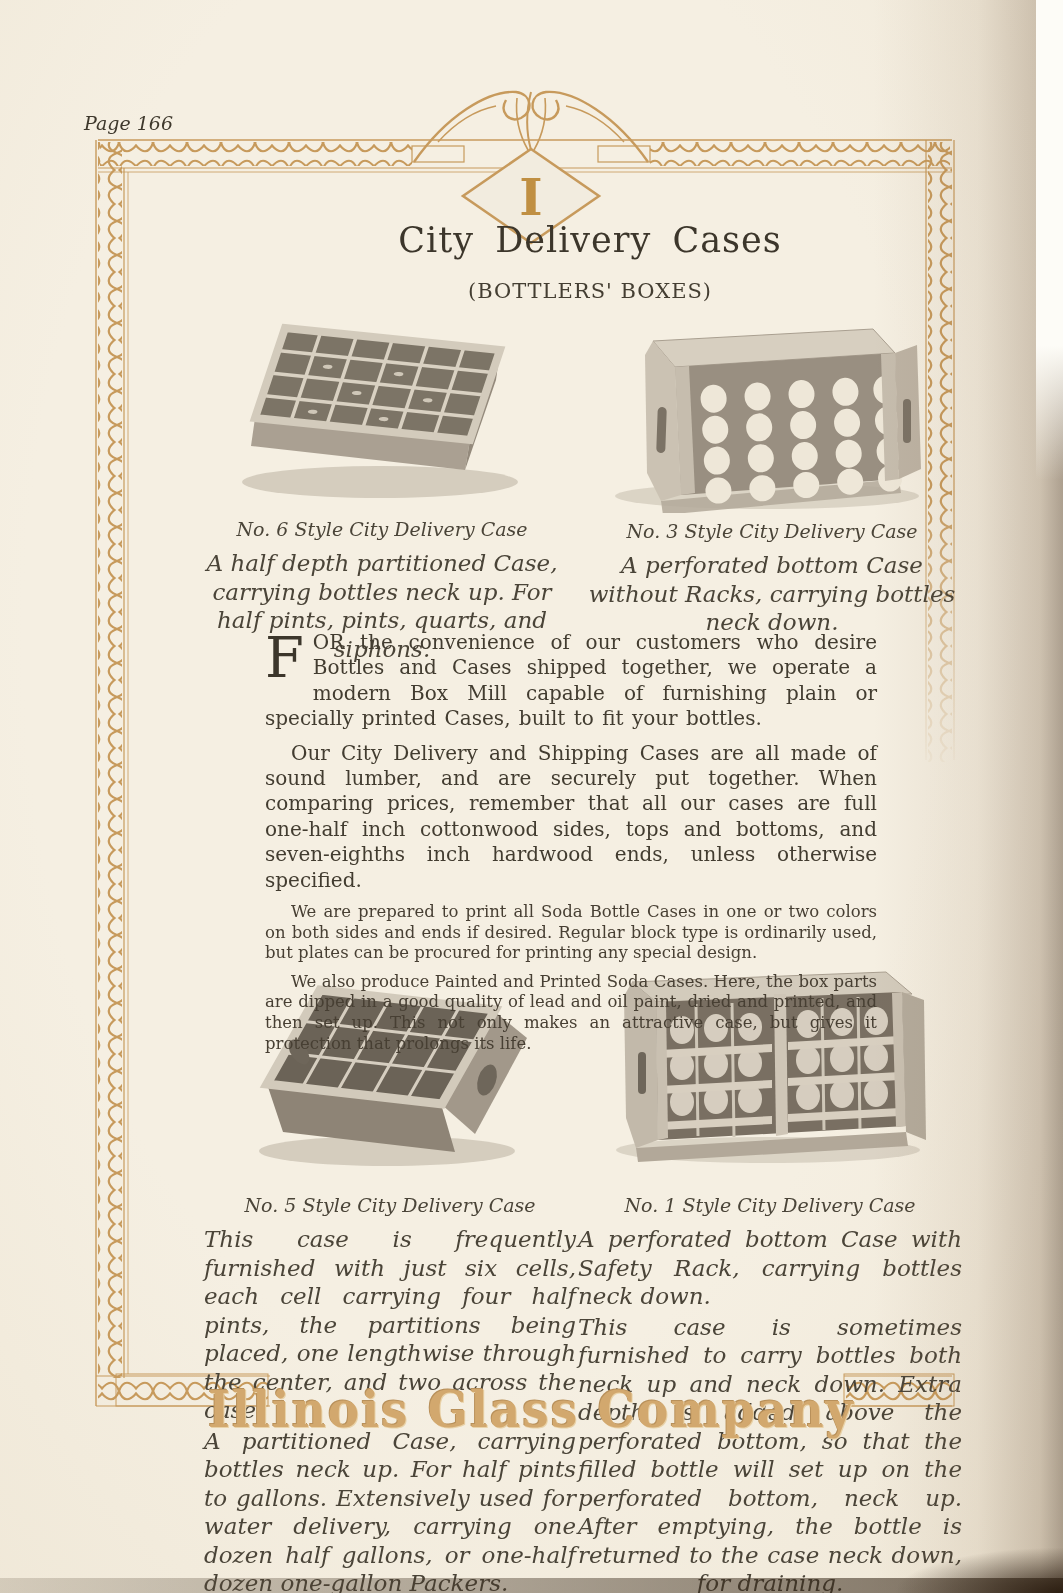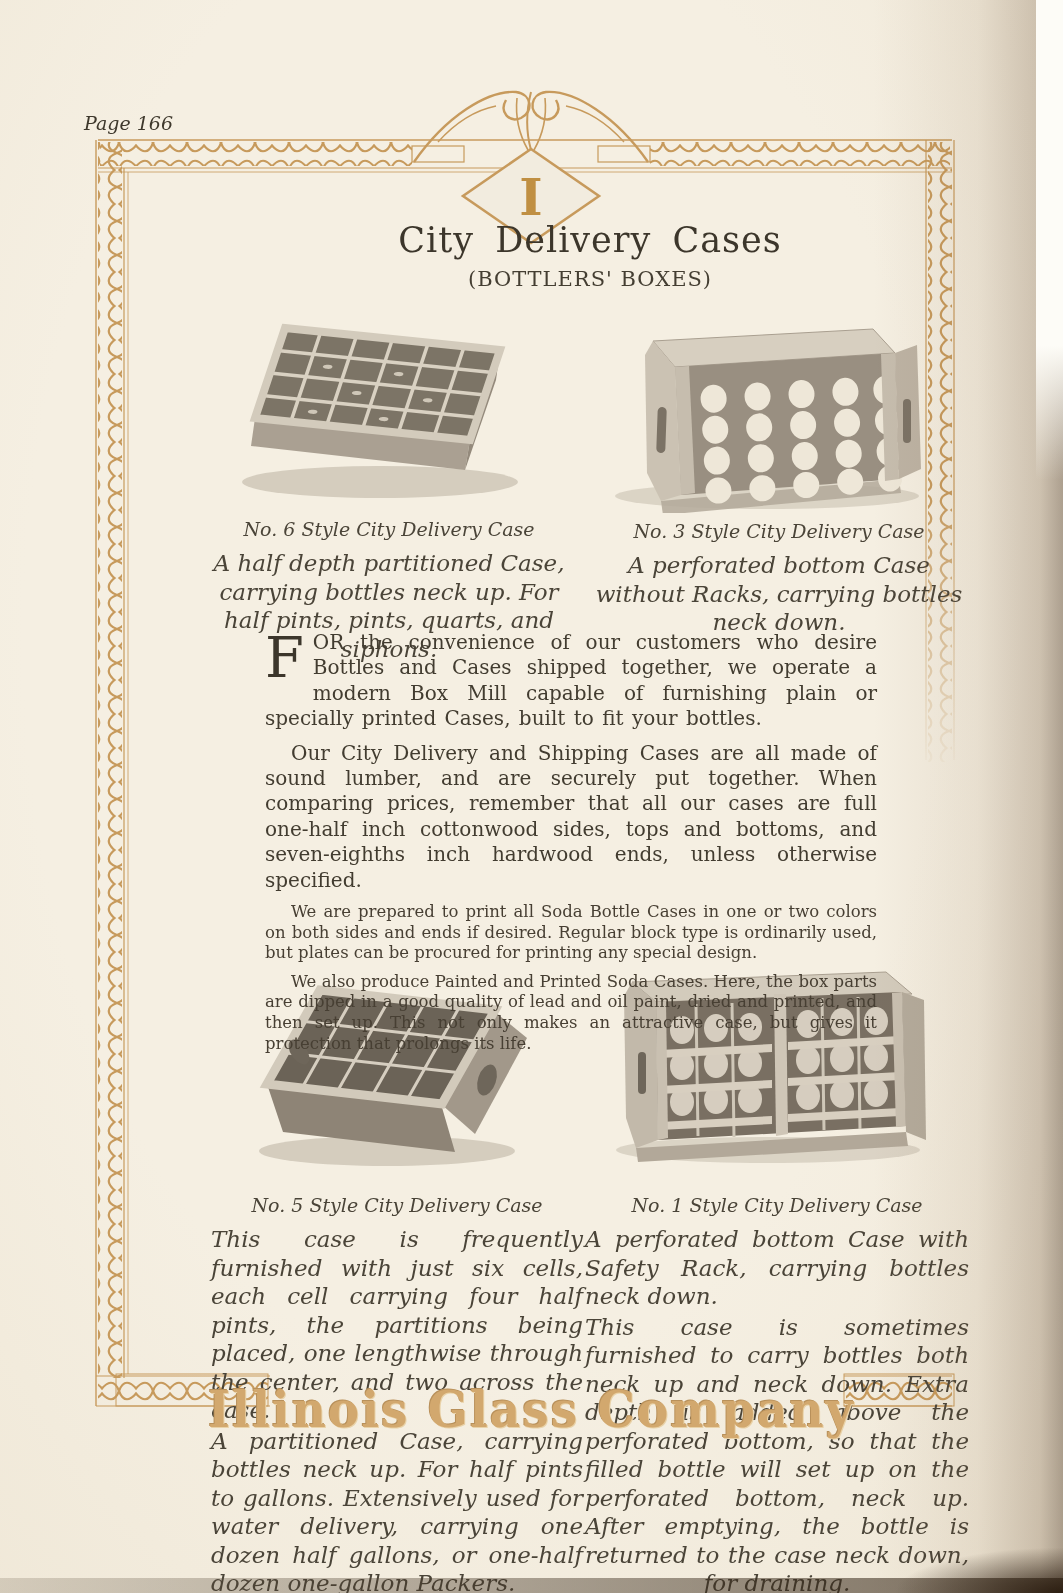--- a/index.html
+++ b/index.html
@@ -5,24 +5,24 @@
   html,body{margin:0;padding:0;background:#d8d2c4;}
   .page{
     position:relative;width:1063px;height:1593px;overflow:hidden;
     background:radial-gradient(ellipse at 45% 40%, #f5efe2 55%, #efe7d6 100%);
     font-family:"DejaVu Serif","Liberation Serif",serif;color:#453e32;
   }
   .layer-border{position:absolute;left:0;top:0;z-index:1;}
   .page-number{position:absolute;left:84px;top:84px;font-style:italic;font-size:19px;color:#3e382c;z-index:3;margin-top:28px;}
   .title-block{position:absolute;left:280px;top:220px;width:620px;text-align:center;z-index:3;}
   .title{font-size:35px;letter-spacing:1px;word-spacing:9px;color:#3c362b;}
-  .subtitle{font-size:21px;margin-top:7px;letter-spacing:1px;color:#443e32;}
+  .subtitle{font-size:21px;margin-top:19px;letter-spacing:1px;color:#443e32;}
 
   .crate{position:absolute;z-index:2;}
-  .caption{position:absolute;font-style:italic;z-index:3;color:#4a4438;margin-left:7px;}
+  .caption{position:absolute;font-style:italic;z-index:3;color:#4a4438;}
   .cap-title{font-size:19px;text-align:center;margin-bottom:9px;}
   .cap-text{font-size:23px;line-height:1.24;}
   .cap-center{text-align:center;}
   .cap-just{text-align:justify;}
   .center-last{text-align-last:center;}
   .cap-text + .cap-text{margin-top:2px;}
 
   .bodytext{position:absolute;left:265px;top:630px;width:612px;z-index:3;}
   .p-large{font-size:20px;line-height:1.27;text-align:justify;margin:0 0 9px;word-spacing:2px;color:#423c30;}
   .p-small{font-size:16.5px;line-height:1.25;text-align:justify;margin:0 0 8px;color:#473f33;}

